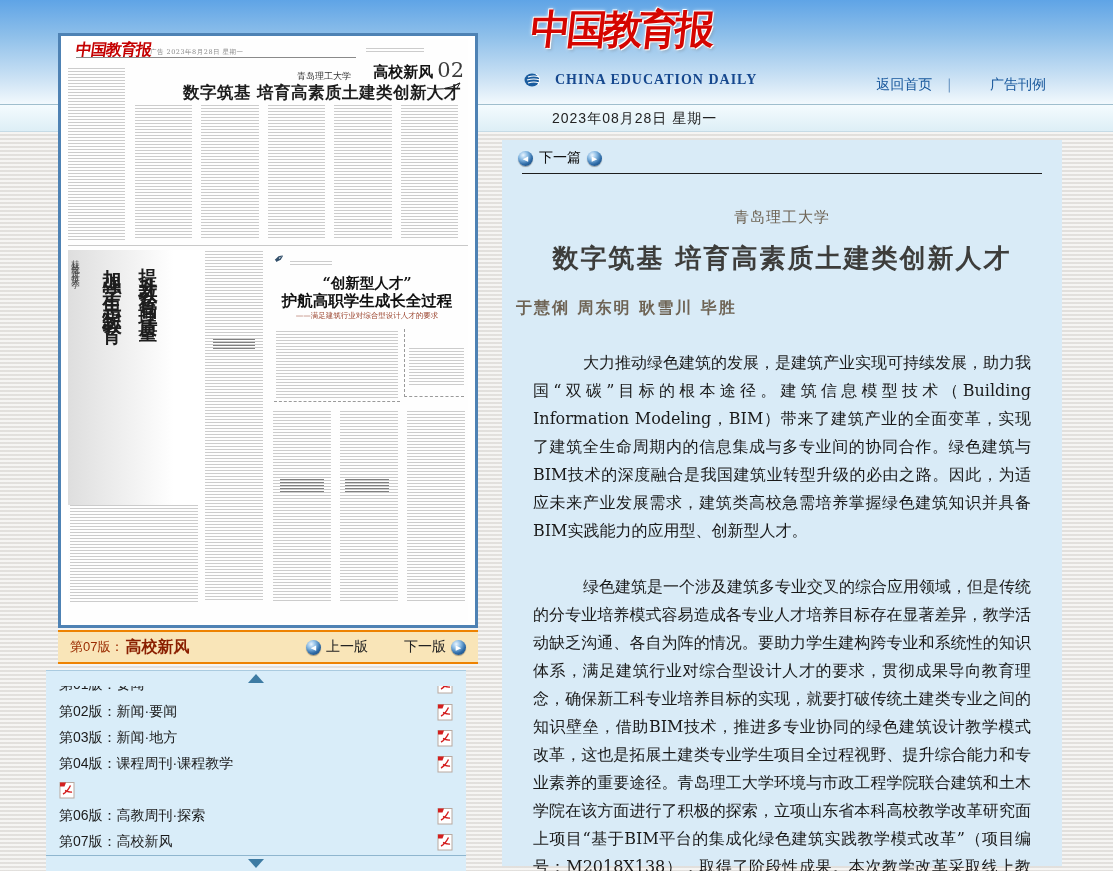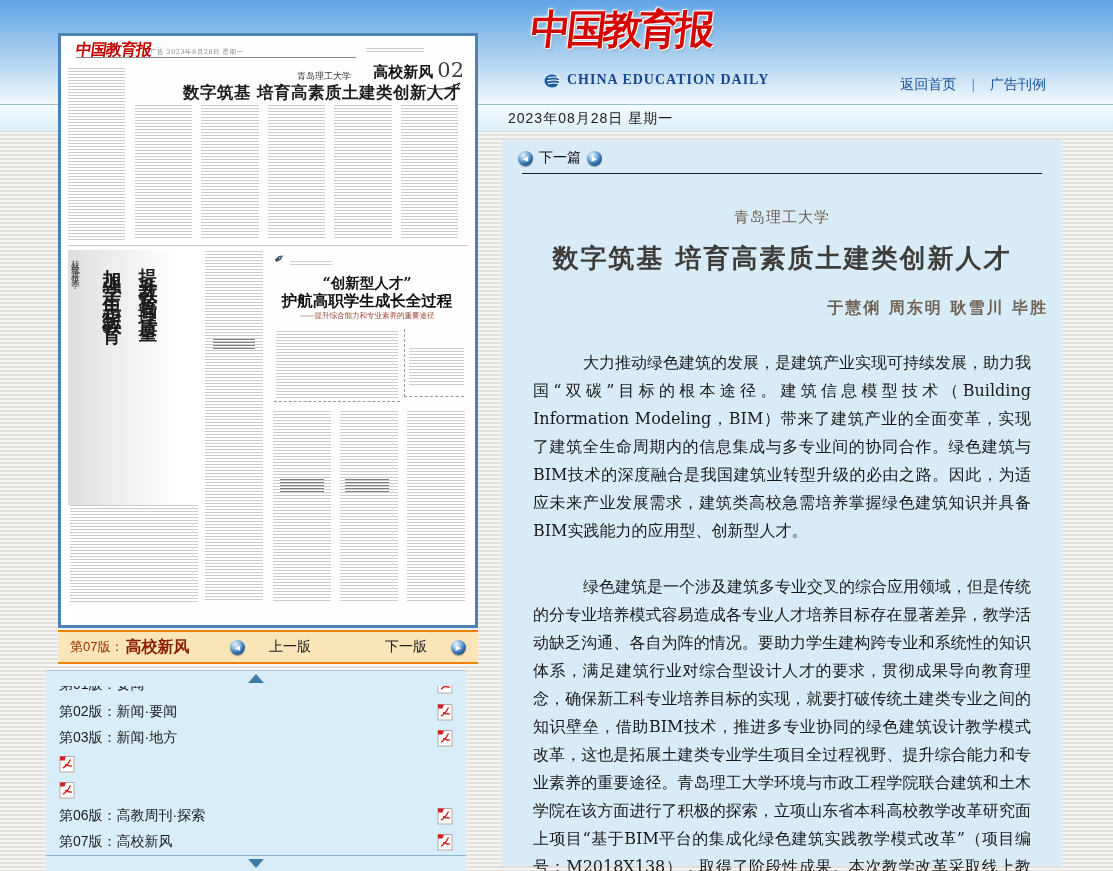--- a/index.html
+++ b/index.html
@@ -8,32 +8,32 @@
         background-color:#eae8e5;
         background-image:repeating-linear-gradient(180deg,
           rgba(255,255,255,.55) 0 2px, rgba(120,115,110,.07) 2px 4px);}
   
   .hdr{position:absolute;left:0;top:0;width:100%;height:104px;
        background:linear-gradient(180deg,#5fa4e6 0%,#8fc0ea 35%,#cfe4f5 78%,#f2f9fd 100%);}
   .logo-cn{position:absolute;left:531px;top:2px;font-family:"DejaVu Serif",serif;
        font-size:40px;font-weight:bold;color:#d50500;letter-spacing:-4px;
        transform:skewX(-6deg);
        text-shadow:0 0 2px #fff,0 0 4px #fff,1px 1px 0 #fff,-1px -1px 0 #fff,2px 2px 3px rgba(0,0,0,.25);}
-  .logo-en{position:absolute;left:544px;top:72px;display:flex;align-items:flex-end;gap:5px;}
+  .logo-en{position:absolute;left:524px;top:72px;display:flex;align-items:center;gap:13px;}
   .logo-en .en-text{font-family:"Liberation Serif",serif;font-weight:bold;
        font-size:14px;color:#16488e;letter-spacing:1px;}
   .globe{width:18px;height:14px;}
   .hdr-links{position:absolute;right:67px;top:76px;font-size:14px;color:#15559a;
        display:flex;gap:10px;align-items:center;}
-  .hdr-links a{color:#15559a;text-decoration:none;cursor:pointer;}
+  .hdr-links a{color:#15559a;text-decoration:none;cursor:pointer;margin-left:24px;}
   .hdr-sep{color:#4d7fb4;}
   
   .datebar{position:absolute;left:0;top:104px;width:100%;height:28px;box-sizing:border-box;
        background:linear-gradient(180deg,#f4fbfe 0%,#ddeef6 100%);
-       border-top:1px solid #9fbecd;border-bottom:1px solid #c6dbe6;}
+       border-top:1px solid #9fbecd;border-bottom:1px solid #c6dbe6;padding-left:44px;}
   .datebar .date-text{margin-left:508px;line-height:26px;font-size:14px;color:#222;letter-spacing:1px;}
   
   .paper-box{position:absolute;left:58px;top:33px;width:420px;height:595px;box-sizing:border-box;
        border:3px solid #4e82b4;background:#fff;padding:3px 7px;cursor:pointer;}
   .mini{position:relative;width:400px;height:583px;background:#fefefe;overflow:hidden;
         font-family:"DejaVu Serif",serif;}
   .mp-logo{position:absolute;left:8px;top:1px;font-size:16px;font-weight:bold;color:#c40000;
         transform:skewX(-8deg);letter-spacing:-1px;}
   .mp-meta{position:absolute;left:82px;top:9px;font-size:6.5px;color:#8a8a8a;letter-spacing:.5px;}
   .mp-rule{position:absolute;left:8px;top:18px;width:280px;border-top:1px solid #8a8a8a;}
@@ -74,21 +74,21 @@
   .mp-dashbox{position:absolute;left:206px;top:290px;width:122px;height:68px;
         border-bottom:1px dashed #9a9a9a;padding:2px;}
   .mp-dashr{position:absolute;left:336px;top:290px;width:60px;height:68px;
         border-left:1px dashed #9a9a9a;border-bottom:1px dashed #9a9a9a;padding:2px 0 0 4px;box-sizing:border-box;}
   
   .ed-bar{position:absolute;left:58px;top:630px;width:420px;height:34px;box-sizing:border-box;
         background:#f9e5b8;border-top:2px solid #ee8200;border-bottom:2px solid #ee8200;
         display:flex;align-items:center;padding:0 12px;}
   .ed-cur-prefix{font-size:13px;color:#9a2b00;text-align:right;}
   .ed-cur-name{font-size:16px;font-weight:bold;color:#8a1f00;margin-left:2px;}
-  .ed-bar-right{margin-left:auto;display:flex;align-items:center;gap:24px;font-size:14px;color:#222;text-align:right;}
+  .ed-bar-right{margin-left:auto;display:flex;align-items:center;gap:5px;font-size:14px;color:#222;text-align:right;}
   .ed-bar-right .navlbl{cursor:pointer;}
   .gap40{width:26px;}
   
   .orb{width:15px;height:15px;border-radius:50%;flex:0 0 auto;display:inline-flex;
        align-items:center;justify-content:center;cursor:pointer;
        background:radial-gradient(circle at 35% 28%,#eaf5ff 0%,#86b8e2 32%,#2f6ca8 62%,#0c3766 100%);
        box-shadow:0 1px 1px rgba(0,0,0,.35);color:#fff;font-size:7px;line-height:1;}
   
   .ed-list{position:absolute;left:46px;top:670px;width:420px;height:256px;box-sizing:border-box;
         background:#d9edf9;border-top:1px solid #aacbe0;overflow:hidden;}
@@ -107,21 +107,21 @@
   .panel{position:absolute;left:502px;top:140px;width:560px;height:726px;box-sizing:border-box;
         background:#d9ebf7;padding:0 14px;}
   .art-nav{display:flex;align-items:center;gap:6px;padding:9px 2px 4px 2px;
         font-size:14px;color:#111;}
   .art-nav .navlbl{cursor:pointer;}
   .art-hr{border:none;border-top:1px solid #1d1d1d;margin:2px 6px 0 6px;}
   .kicker{margin-top:34px;text-align:center;font-size:15px;color:#6e6354;
         font-family:"DejaVu Serif",serif;letter-spacing:1px;}
   .a-title{margin-top:14px;text-align:center;font-size:26px;font-weight:bold;color:#3d3d3b;
         font-family:"DejaVu Serif",serif;letter-spacing:2px;}
-  .authors{margin-top:22px;text-align:right;font-size:16px;font-weight:600;color:#6e6354;
+  .authors{margin-top:22px;text-align:left;font-size:16px;font-weight:600;color:#6e6354;
         font-family:"DejaVu Serif",serif;letter-spacing:2px;}
   .a-body{margin-top:30px;padding:0 17px;font-family:"DejaVu Serif",serif;
         font-size:16px;line-height:28px;color:#1a1a1a;text-align:justify;}
   .a-body p{margin:0;text-indent:50px;}
   .a-body p + p{margin-top:28px;}
   .subhead{margin-top:16px;text-align:center;font-size:12px;font-weight:bold;color:#0f766e;
         font-family:"DejaVu Serif",serif;}
   .subhead.first{margin-top:14px;}
 </style>
 </head>
@@ -187,21 +187,21 @@
         <span>加强学生思想教育</span>
       </div>
       <i class="tx" style="position:absolute;left:137px;top:212px;width:58px;height:350px;"></i>
       <i class="txd" style="position:absolute;left:145px;top:300px;width:42px;height:10px;"></i>
       <i class="tx" style="position:absolute;left:2px;top:466px;width:128px;height:98px;"></i>
 
       <span class="mp-quill">✒</span>
       <i class="mp-quill-line tx"></i>
       <div class="mp-rt1">“创新型人才”</div>
       <div class="mp-rt2">护航高职学生成长全过程</div>
-      <div class="mp-rsub">——提升综合能力和专业素养的重要途径</div>
+      <div class="mp-rsub">——满足建筑行业对综合型设计人才的要求</div>
       <div class="mp-dashbox">
         <i class="tx" style="display:block;width:100%;height:100%;"></i>
       </div>
       <div class="mp-dashr">
         <i class="tx" style="display:block;width:100%;height:60%;margin-top:30%;"></i>
       </div>
       <div class="cols" style="left:205px;top:372px;width:192px;height:190px;">
         <i class="tx"></i>
           <i class="tx"></i>
           <i class="tx"></i>
@@ -247,20 +247,21 @@
     </div>
     <div class="ed-row">
       <span class="ed-label">第03版：新闻·地方</span>
       <svg class="pdficon" viewBox="0 0 16 18">
         <rect x="1" y="1.5" width="14" height="15.5" fill="#fff" stroke="#b9a9a0" stroke-width="1"></rect>
         <path d="M1 1.5 h6 l-1.5 4 h-4.5 z" fill="#d41f1f"></path>
         <path d="M4 13 C7 11.5 10 7.5 11.5 4.5 M6 9.5 C8.5 10.5 11 11.5 13 11" stroke="#d41f1f" stroke-width="1.4" fill="none"></path>
       </svg>
     </div>
     <div class="ed-row">
+      <span class="ed-label">第04版：课程周刊·课程教学</span>
       <svg class="pdficon" viewBox="0 0 16 18">
         <rect x="1" y="1.5" width="14" height="15.5" fill="#fff" stroke="#b9a9a0" stroke-width="1"></rect>
         <path d="M1 1.5 h6 l-1.5 4 h-4.5 z" fill="#d41f1f"></path>
         <path d="M4 13 C7 11.5 10 7.5 11.5 4.5 M6 9.5 C8.5 10.5 11 11.5 13 11" stroke="#d41f1f" stroke-width="1.4" fill="none"></path>
       </svg>
     </div>
     <div class="ed-row">
       <svg class="pdficon" viewBox="0 0 16 18">
         <rect x="1" y="1.5" width="14" height="15.5" fill="#fff" stroke="#b9a9a0" stroke-width="1"></rect>
         <path d="M1 1.5 h6 l-1.5 4 h-4.5 z" fill="#d41f1f"></path>

